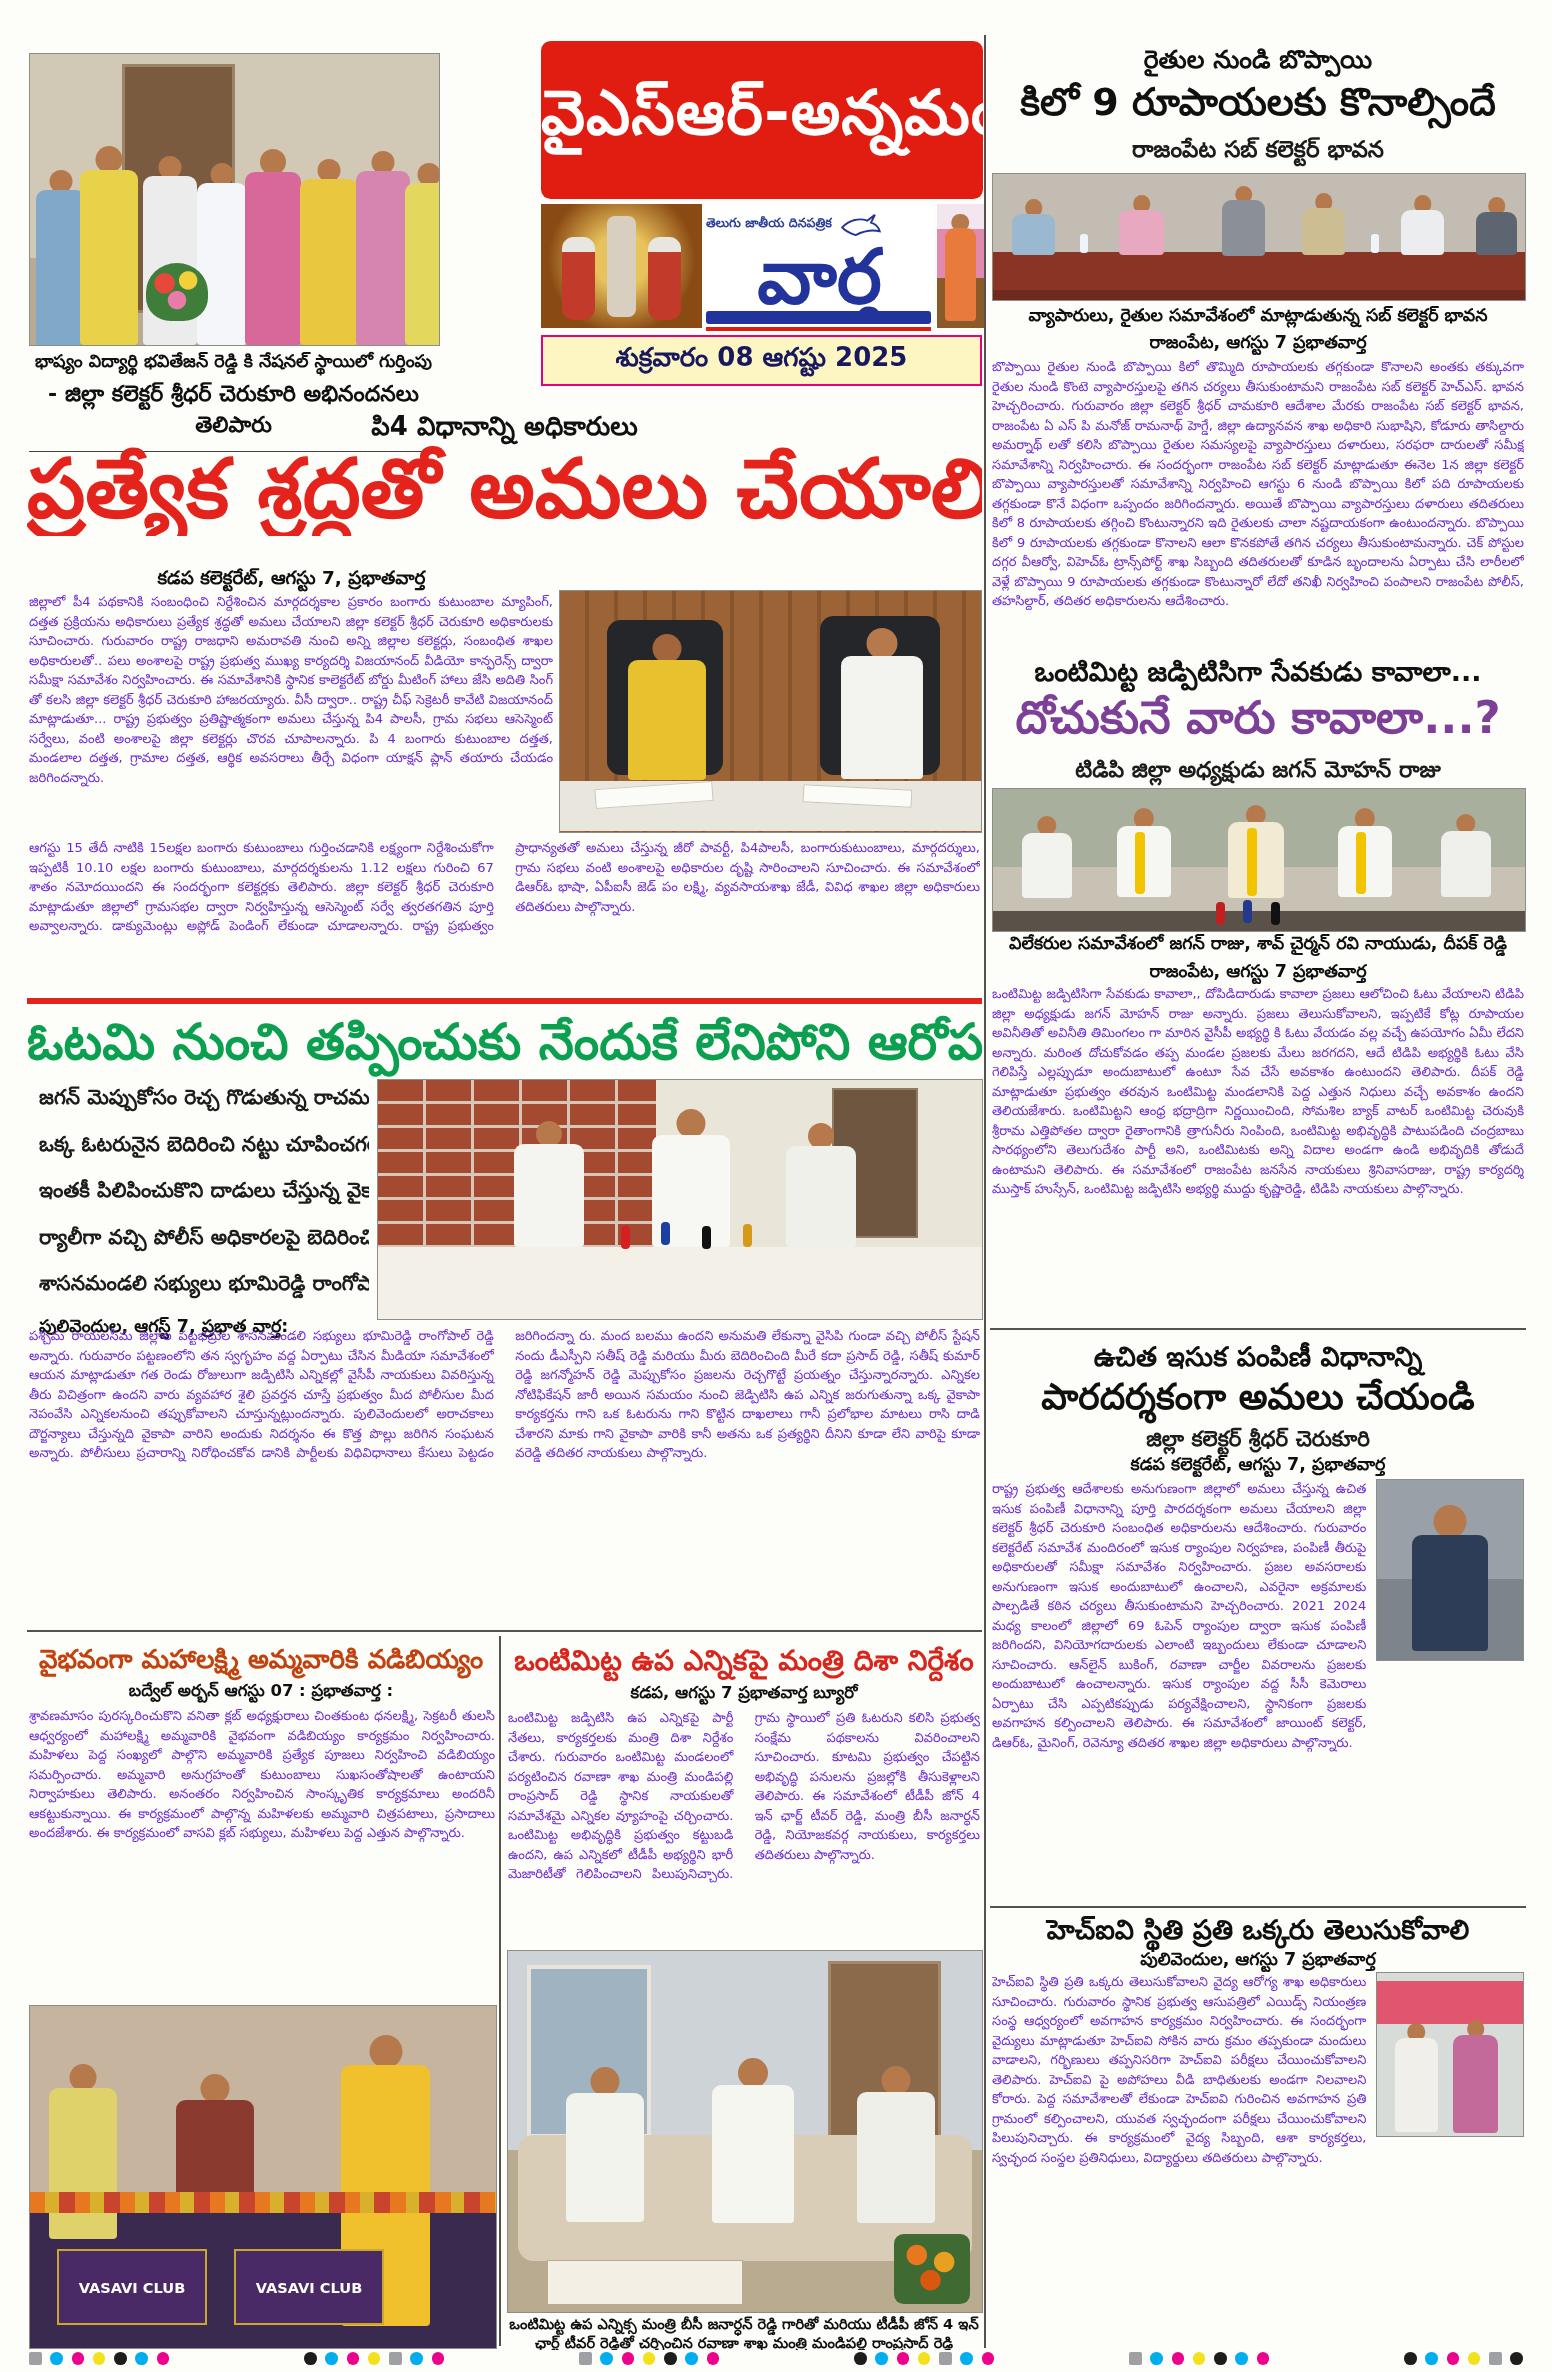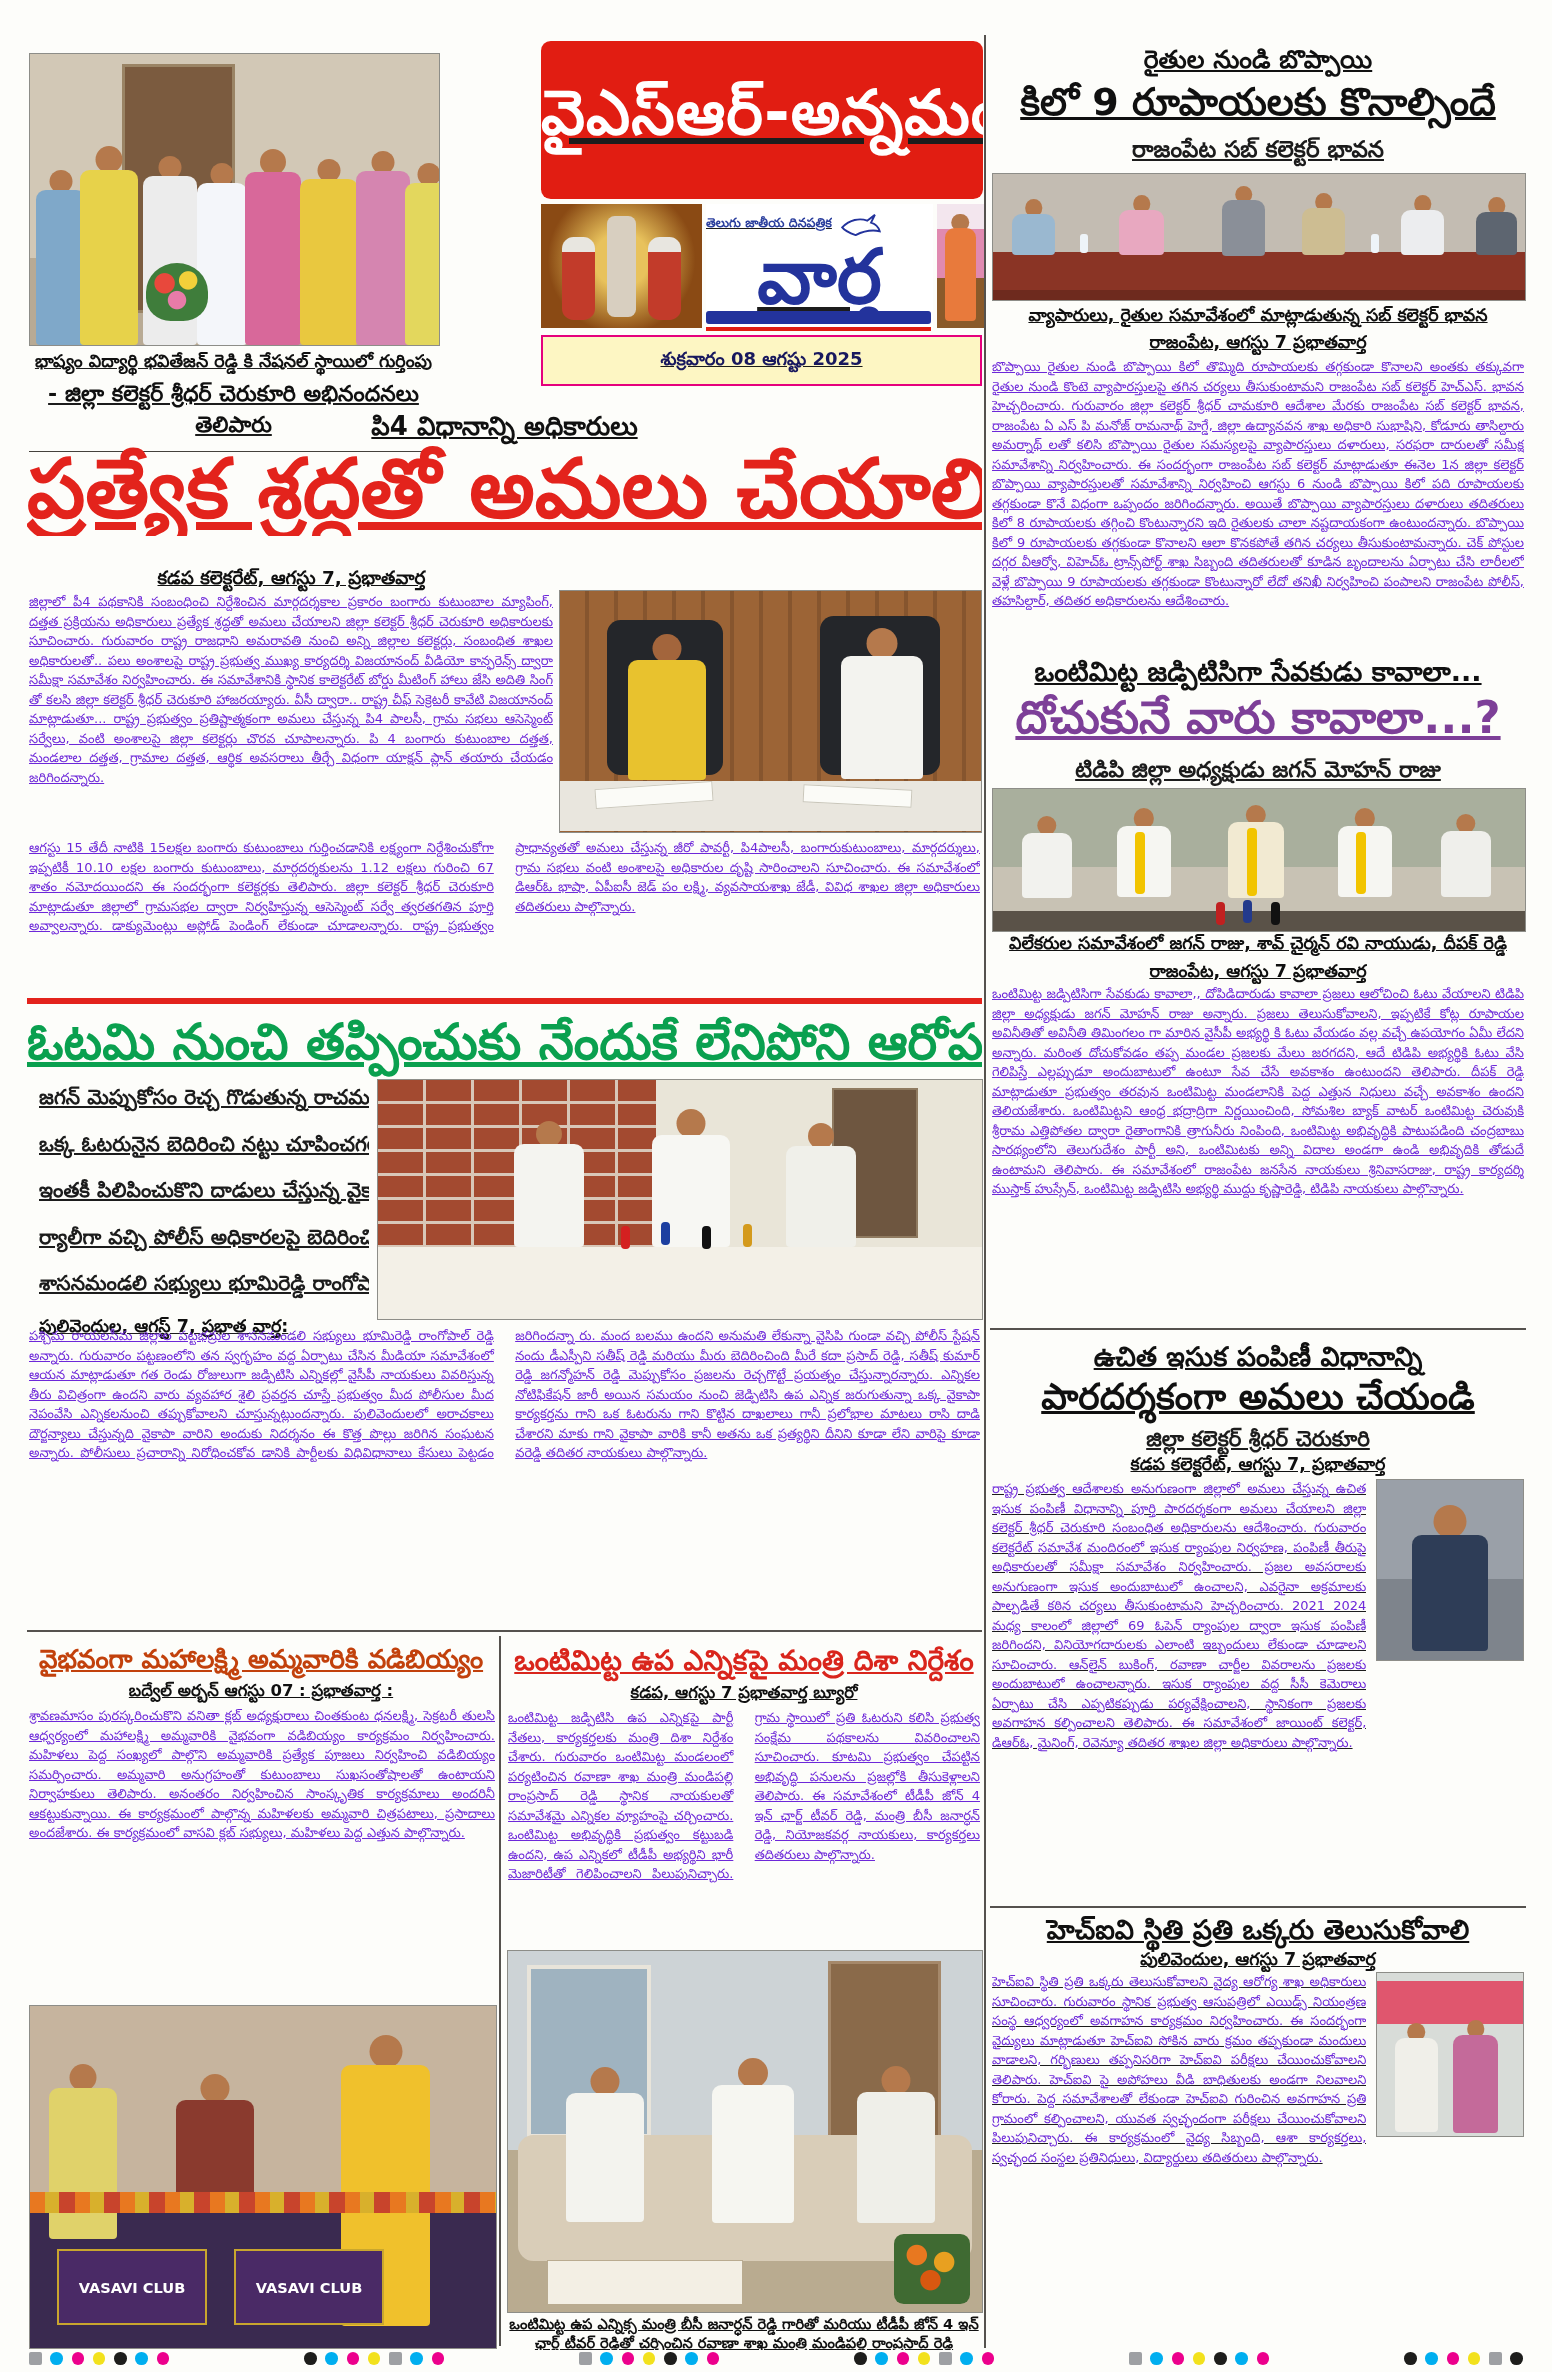--- a/index.html
+++ b/index.html
@@ -1,18 +1,18 @@
 <!DOCTYPE html>
 <html><head>
 <meta charset="utf-8">
 <style>
   html,body{margin:0;padding:0;background:#e8e8e4;}
   #page{position:relative;width:1553px;height:2373px;background:#fdfdfa;margin:0 auto;
         font-family:"DejaVu Sans","Liberation Sans",sans-serif;color:#1c1c1c;overflow:hidden;}
-  .abs{position:absolute;text-decoration:underline;}
+  .abs{position:absolute;}
   .ctr{text-align:center;}
   .b{font-weight:bold;}
   .nw{white-space:nowrap;overflow:hidden;}
   .body{font-size:13px;line-height:1.5;text-align:justify;color:#6d28d9;overflow:hidden;}
   .cap{font-weight:bold;font-size:18.4px;color:#101010;}
   .dl{font-weight:bold;font-size:17.5px;color:#101010;text-align:center;}
   .kick{font-weight:bold;color:#111;}
   .photo{position:absolute;overflow:hidden;border:1px solid #8d8d88;text-align:right;}
   .pr{position:absolute;}
   .pr:before{content:"";position:absolute;left:50%;top:0;transform:translateX(-50%);
@@ -69,21 +69,21 @@
       </svg>
     </div>
     <div class="b nw" style="color:#23339c;font-size:76px;line-height:1;margin-top:1.9px;text-align:center;">వార్త</div>
   </div>
   <div class="abs" style="left:706px;top:311px;width:225px;height:12.6px;background:#23339c;border-radius:2.9px;"></div>
   <div class="abs" style="left:706px;top:327px;width:225px;height:3.9px;background:#e11d12;"></div>
   <div class="photo" style="left:937px;top:204px;width:47px;height:124px;border:none;background:linear-gradient(#f3e6ee 0 20%,#e08ab0 20% 60%,#8a5a2a 60% 100%);">
     <i class="pr" style="left:7.8px;top:9.7px;width:31px;height:107px;--c:#e87a3c;--hd:17.5px;"></i>
   </div>
   <div class="abs" style="left:541px;top:335px;width:437px;height:47px;background:#fdf6c3;border:2.9px solid #e5007d;display:flex;align-items:center;justify-content:center;">
-    <span class="b nw" style="font-size:18px;color:#18185e;">శుక్రవారం 08 ఆగష్టు 2025</span>
+    <span class="b nw" style="font-size:26px;color:#18185e;">శుక్రవారం 08 ఆగష్టు 2025</span>
   </div>
 
   <div class="vrule" style="left:984px;top:35px;height:2313px;"></div>
   <div class="vrule" style="left:499px;top:1636px;height:710px;"></div>
 
   <div class="abs kick ctr nw" style="left:990px;top:45px;width:536px;font-size:25px;">రైతుల నుండి బొప్పాయి</div>
   <div class="abs b ctr nw" style="left:990px;top:80px;width:536px;font-size:38px;color:#101010;">కిలో 9 రూపాయలకు కొనాల్సిందే</div>
   <div class="abs b ctr nw" style="left:990px;top:136px;width:536px;font-size:23px;">రాజంపేట సబ్ కలెక్టర్ భావన</div>
   <div class="photo" style="left:992px;top:173px;width:532px;height:126px;background:linear-gradient(#c3bcb2 0 62%,#8a3425 62% 92%,#6e2a1e 92% 100%);">
     <i class="pr" style="left:19.4px;top:25px;width:43px;height:56px;--c:#9ab8d0;--hd:17.5px;"></i>

